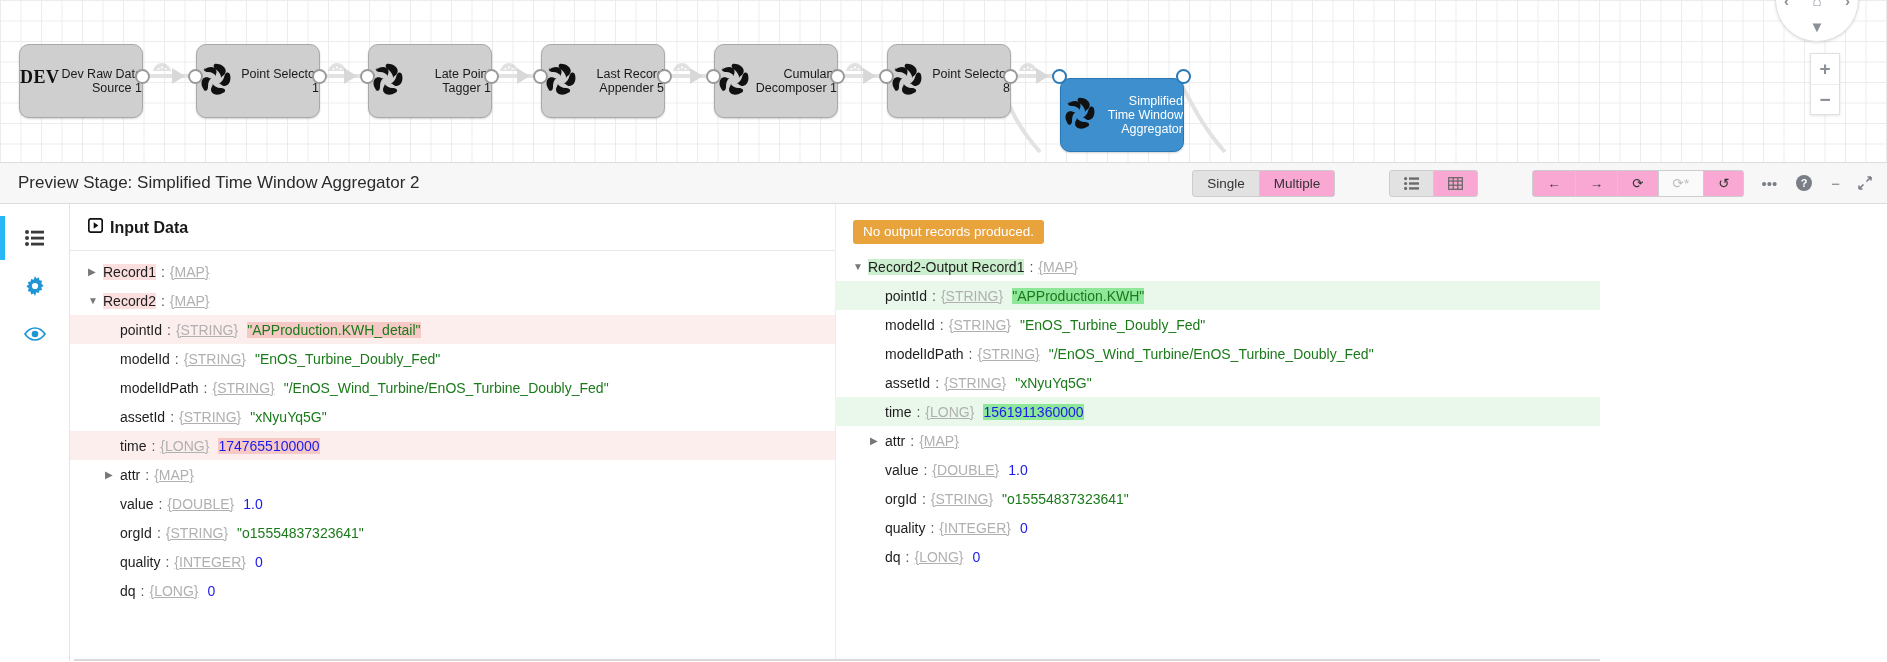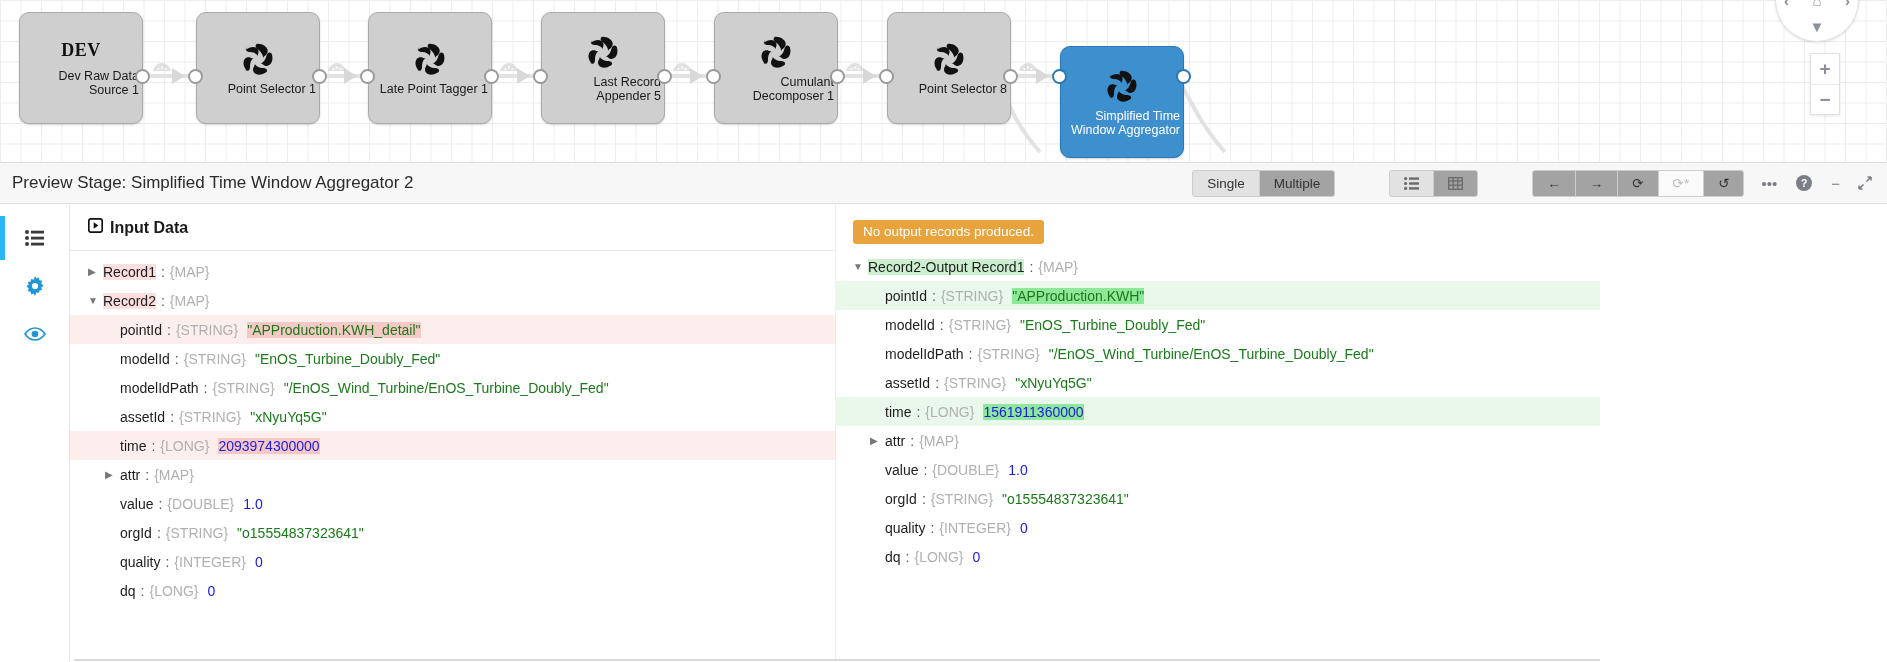--- a/index.html
+++ b/index.html
@@ -16,27 +16,27 @@
     width: 1887px; height: 162px;
     background-color: #ffffff;
     background-image:
       linear-gradient(to right, #ececec 1px, transparent 1px),
       linear-gradient(to bottom, #ececec 1px, transparent 1px);
     background-size: 20.5px 20.5px;
     overflow: hidden;
   }
   .node {
     position: absolute;
-    width: 124px; height: 112px;
-    top: 12px;
+    width: 124px; height: 74px;
+    top: 44px;
     border-radius: 10px;
     background: #cfcfcf;
     border: 1px solid #a9a9a9;
     display: flex;
-    flex-direction: column;
+    flex-direction: row;
     align-items: center;
     justify-content: center;
     box-shadow: 0 1px 2px rgba(0,0,0,0.18);
   }
   .node.selected { background: #3d8fce; border-color: #2a78b5; margin-top: 34px; }
   .node .glyph { height: 40px; display:flex; align-items:center; justify-content:center; margin-bottom: 2px;}
   .node .devtxt {
     font-family: "Liberation Serif", serif;
     font-weight: bold; font-size: 18px; color: #111;
     letter-spacing: .5px; margin-bottom: 8px;
@@ -98,25 +98,25 @@
   .zoombox div + div { border-top: 1px solid #ededed; }
 
   
   #header {
     position: relative; height: 42px; width: 1887px;
     background: #f7f7f7;
     border-top: 1px solid #dcdcdc;
     border-bottom: 1px solid #dcdcdc;
     display: flex; align-items: center;
   }
-  #hdr-title { font-size: 17px; color: #2b2b2b; padding-left: 12px; flex: 1; }
+  #hdr-title { font-size: 17px; color: #2b2b2b; padding-left: 18px; flex: 1; }
   .btngroup { display: flex; margin-right: 8px; }
   .btngroup .b {
     height: 27px; min-width: 33px; padding: 0 14px;
-    background: #a3a3a3; border: 1px solid #cdcdcd;
+    background: #f9a8d4; border: 1px solid #cdcdcd;
     display: flex; align-items: center; justify-content: center;
     font-size: 13.5px; color: #333; margin-left: -1px;
   }
   .btngroup .b:first-child { margin-left: 0; border-radius: 3px 0 0 3px; }
   .btngroup .b:last-child { border-radius: 0 3px 3px 0; }
   .btngroup .b.active { background: #e2e2e2; }
   .btngroup .b.dis { color: #bdbdbd; background:#fafafa; }
   .grp-spacer { width: 46px; }
   .icon-only { padding: 0 11px; }
   .hdr-right { display:flex; align-items:center; gap: 0; padding-right: 6px; }
@@ -147,21 +147,21 @@
     font-size: 14px; padding-left: 18px; white-space: nowrap;
   }
   .row.hl-in  { background: #fdeeee; }
   .row.hl-out { background: #e9f8ea; }
   .tri { color:#777; font-size: 10px; width: 15px; display:inline-block; }
   .tri.pad { visibility: hidden; }
   .k { color: #1d1d1d; }
   .k.mark-in  { background: #fbdede; text-align: right; }
   .k.mark-out { background: #ccf0cf; }
   .colon { color:#555; padding: 0 5px; }
-  .type { color: #b0b0b0; }
+  .type { color: #b0b0b0; text-decoration: underline; }
   .v { margin-left: 9px; }
   .v.str { color: #1a7a1a; }
   .v.num { color: #1a1aee; }
   .v.mark-in  { background: #f7c9c6; }
   .v.mark-out { background: #8fe79a; }
   .badge {
     display:inline-block; margin: 10px 8px 0 18px; padding: 4px 10px 5px;
     background: #e8a33d; color:#fff; font-size: 13.5px; border-radius: 3px;
   }
   .vsep { position:absolute; left:50%; top:0; bottom:0; width:1px; background:#ececec; }
@@ -516,21 +516,21 @@
             <span class="colon">:</span>
             <span class="type">{STRING}</span>
             <span class="v str ">"xNyuYq5G"</span>
           </div>
           <div class="row hl-in">
             <span style="display:inline-block;width:17px"></span>
             <span class="tri pad">▶</span>
             <span class="k">time</span>
             <span class="colon">:</span>
             <span class="type">{LONG}</span>
-            <span class="v num mark-in">2093974300000</span>
+            <span class="v num mark-in">1747655100000</span>
           </div>
           <div class="row ">
             <span style="display:inline-block;width:17px"></span>
             <span class="tri">▶</span>
             <span class="k">attr</span>
             <span class="colon">:</span>
             <span class="type">{MAP}</span>
           </div>
           <div class="row ">
             <span style="display:inline-block;width:17px"></span>

